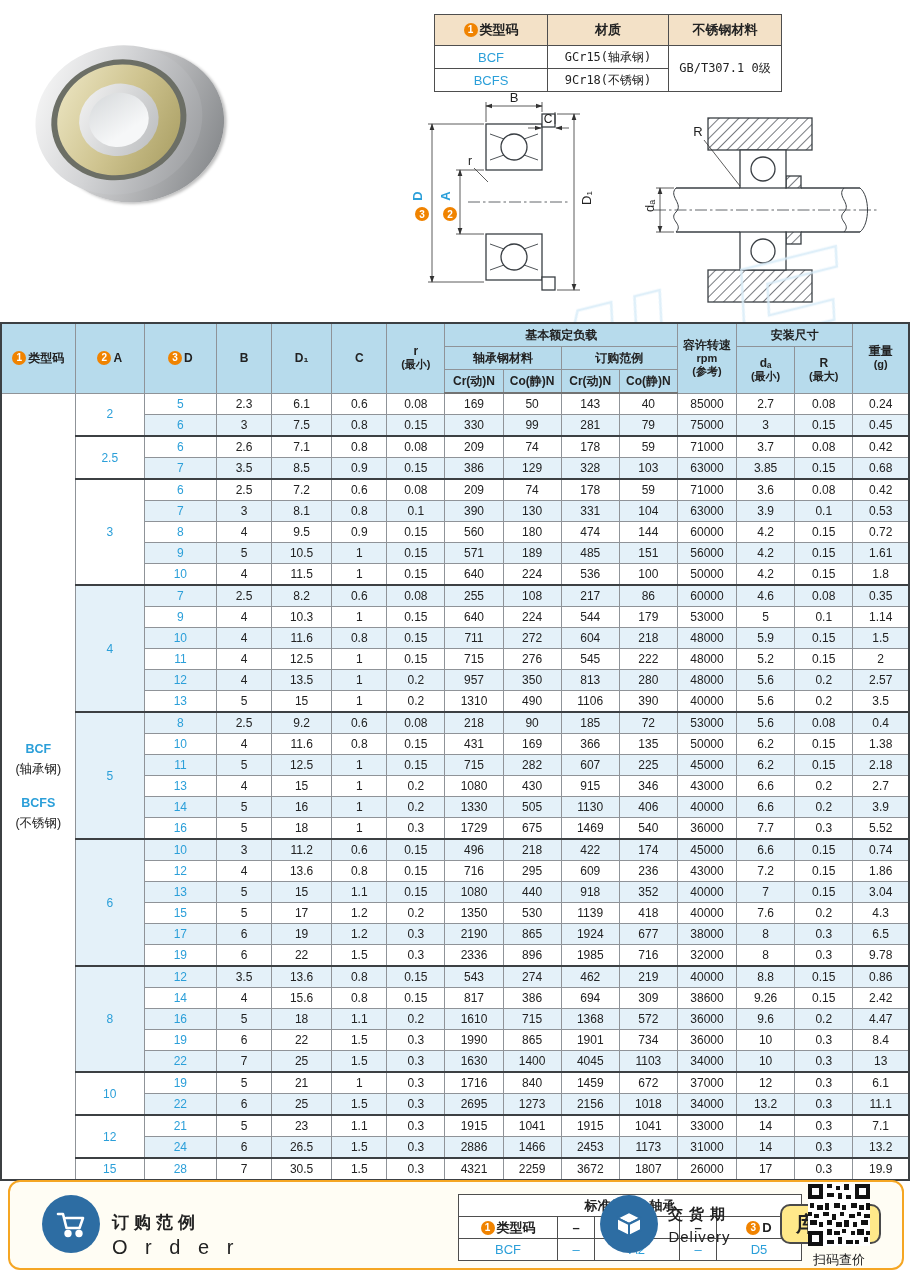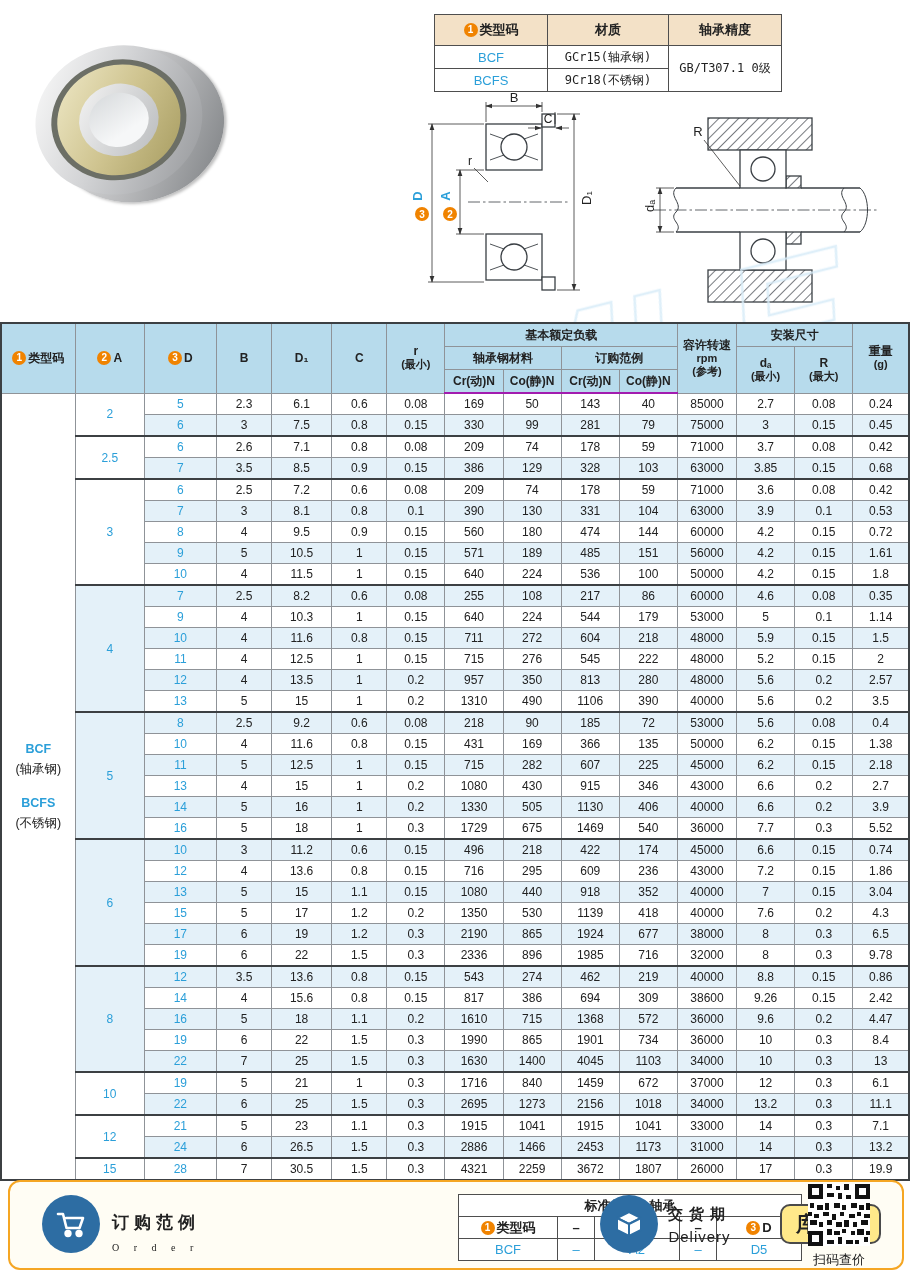--- a/index.html
+++ b/index.html
@@ -46,34 +46,34 @@
   
   .main-wrap{position:absolute;left:0px;top:322px;width:910px;}
   table.main{border-collapse:collapse;table-layout:fixed;width:910px;font-size:12px;}
   table.main th,table.main td{border:1px solid #8f9398;text-align:center;padding:0;
                               overflow:hidden;white-space:nowrap;}
   table.main th{background:#b7dbec;font-weight:bold;height:22px;line-height:13px;}
   table.main td{height:20px;background:#fff;}
   table.main tr.alt td{background:#e4f1f9;}
   table.main tr.group-start td{border-top:2px solid #3c4043;}
   table.main{border:2px solid #3c4043;}
-  table.main thead tr:last-child th{border-bottom:2px solid #a21caf;}
+  table.main thead tr:last-child th{border-bottom:2px solid #737373;}
   td.type-cell{background:#fff !important;font-size:12.5px;line-height:20px;vertical-align:middle;}
   .blue{color:#2b9fd9;}
   .small{font-size:11px;}
 
   
   .footer{position:absolute;left:8px;top:1180px;width:892px;height:86px;
           border:2.5px solid #f5a623;border-radius:12px;background:#fffdf4;}
   .cart-circle,.box-circle{position:absolute;width:58px;height:58px;border-radius:50%;
           background:#2d6da3;display:flex;align-items:center;justify-content:center;}
   .cart-circle{left:32px;top:13px;}
   .box-circle{left:590px;top:13px;}
   .order-text{position:absolute;left:102px;top:28px;font-size:17px;font-weight:bold;letter-spacing:5px;line-height:25px;}
-  .order-text .en{font-size:10px;font-weight:normal;letter-spacing:6px;font-family:Liberation Serif, serif;}
+  .order-text .en{font-size:20px;font-weight:normal;letter-spacing:6px;}
   .deliv-text{position:absolute;left:658px;top:20px;font-size:15px;font-weight:bold;letter-spacing:6px;line-height:23px;}
   .deliv-text .en{font-size:15px;font-weight:normal;letter-spacing:1px;text-align:center;}
   .stock-badge{position:absolute;left:770px;top:22px;background:#ffe98a;border:2px solid #4a4a4a;
           border-radius:10px;padding:4px 14px;font-size:21px;font-weight:bold;letter-spacing:2px;}
   .ordertbl{position:absolute;left:448px;top:12px;border-collapse:collapse;font-size:13px;background:#fff;}
   .ordertbl th,.ordertbl td{border:1px solid #4e4e4e;text-align:center;height:21px;padding:0 6px;}
   .ordertbl th{font-weight:bold;}
   .ordertbl td.v{color:#2b9fd9;}
   .qr{position:absolute;left:784px;top:1184px;width:110px;text-align:center;}
   .qr-caption{font-size:13px;margin-top:1px;}
@@ -92,21 +92,21 @@
       <div class="e br-inner"></div>
       <div class="e br-bore"></div>
     </div>
   </div>
 
   <table class="spec">
     <tbody>
         <tr>
       <th style="width:96px"><span class="badge">1</span><span>类型码</span></th>
       <th style="width:104px">材质</th>
-      <th style="width:96px">轴承精度</th>
+      <th style="width:96px">不锈钢材料</th>
     </tr>
     <tr>
       <td class="code">BCF</td>
       <td class="mono">GCr15(轴承钢)</td>
       <td rowspan="2" class="mono">GB/T307.1 0级</td>
     </tr>
     <tr>
       <td class="code">BCFS</td>
       <td class="mono">9Cr18(不锈钢)</td>
     </tr>

